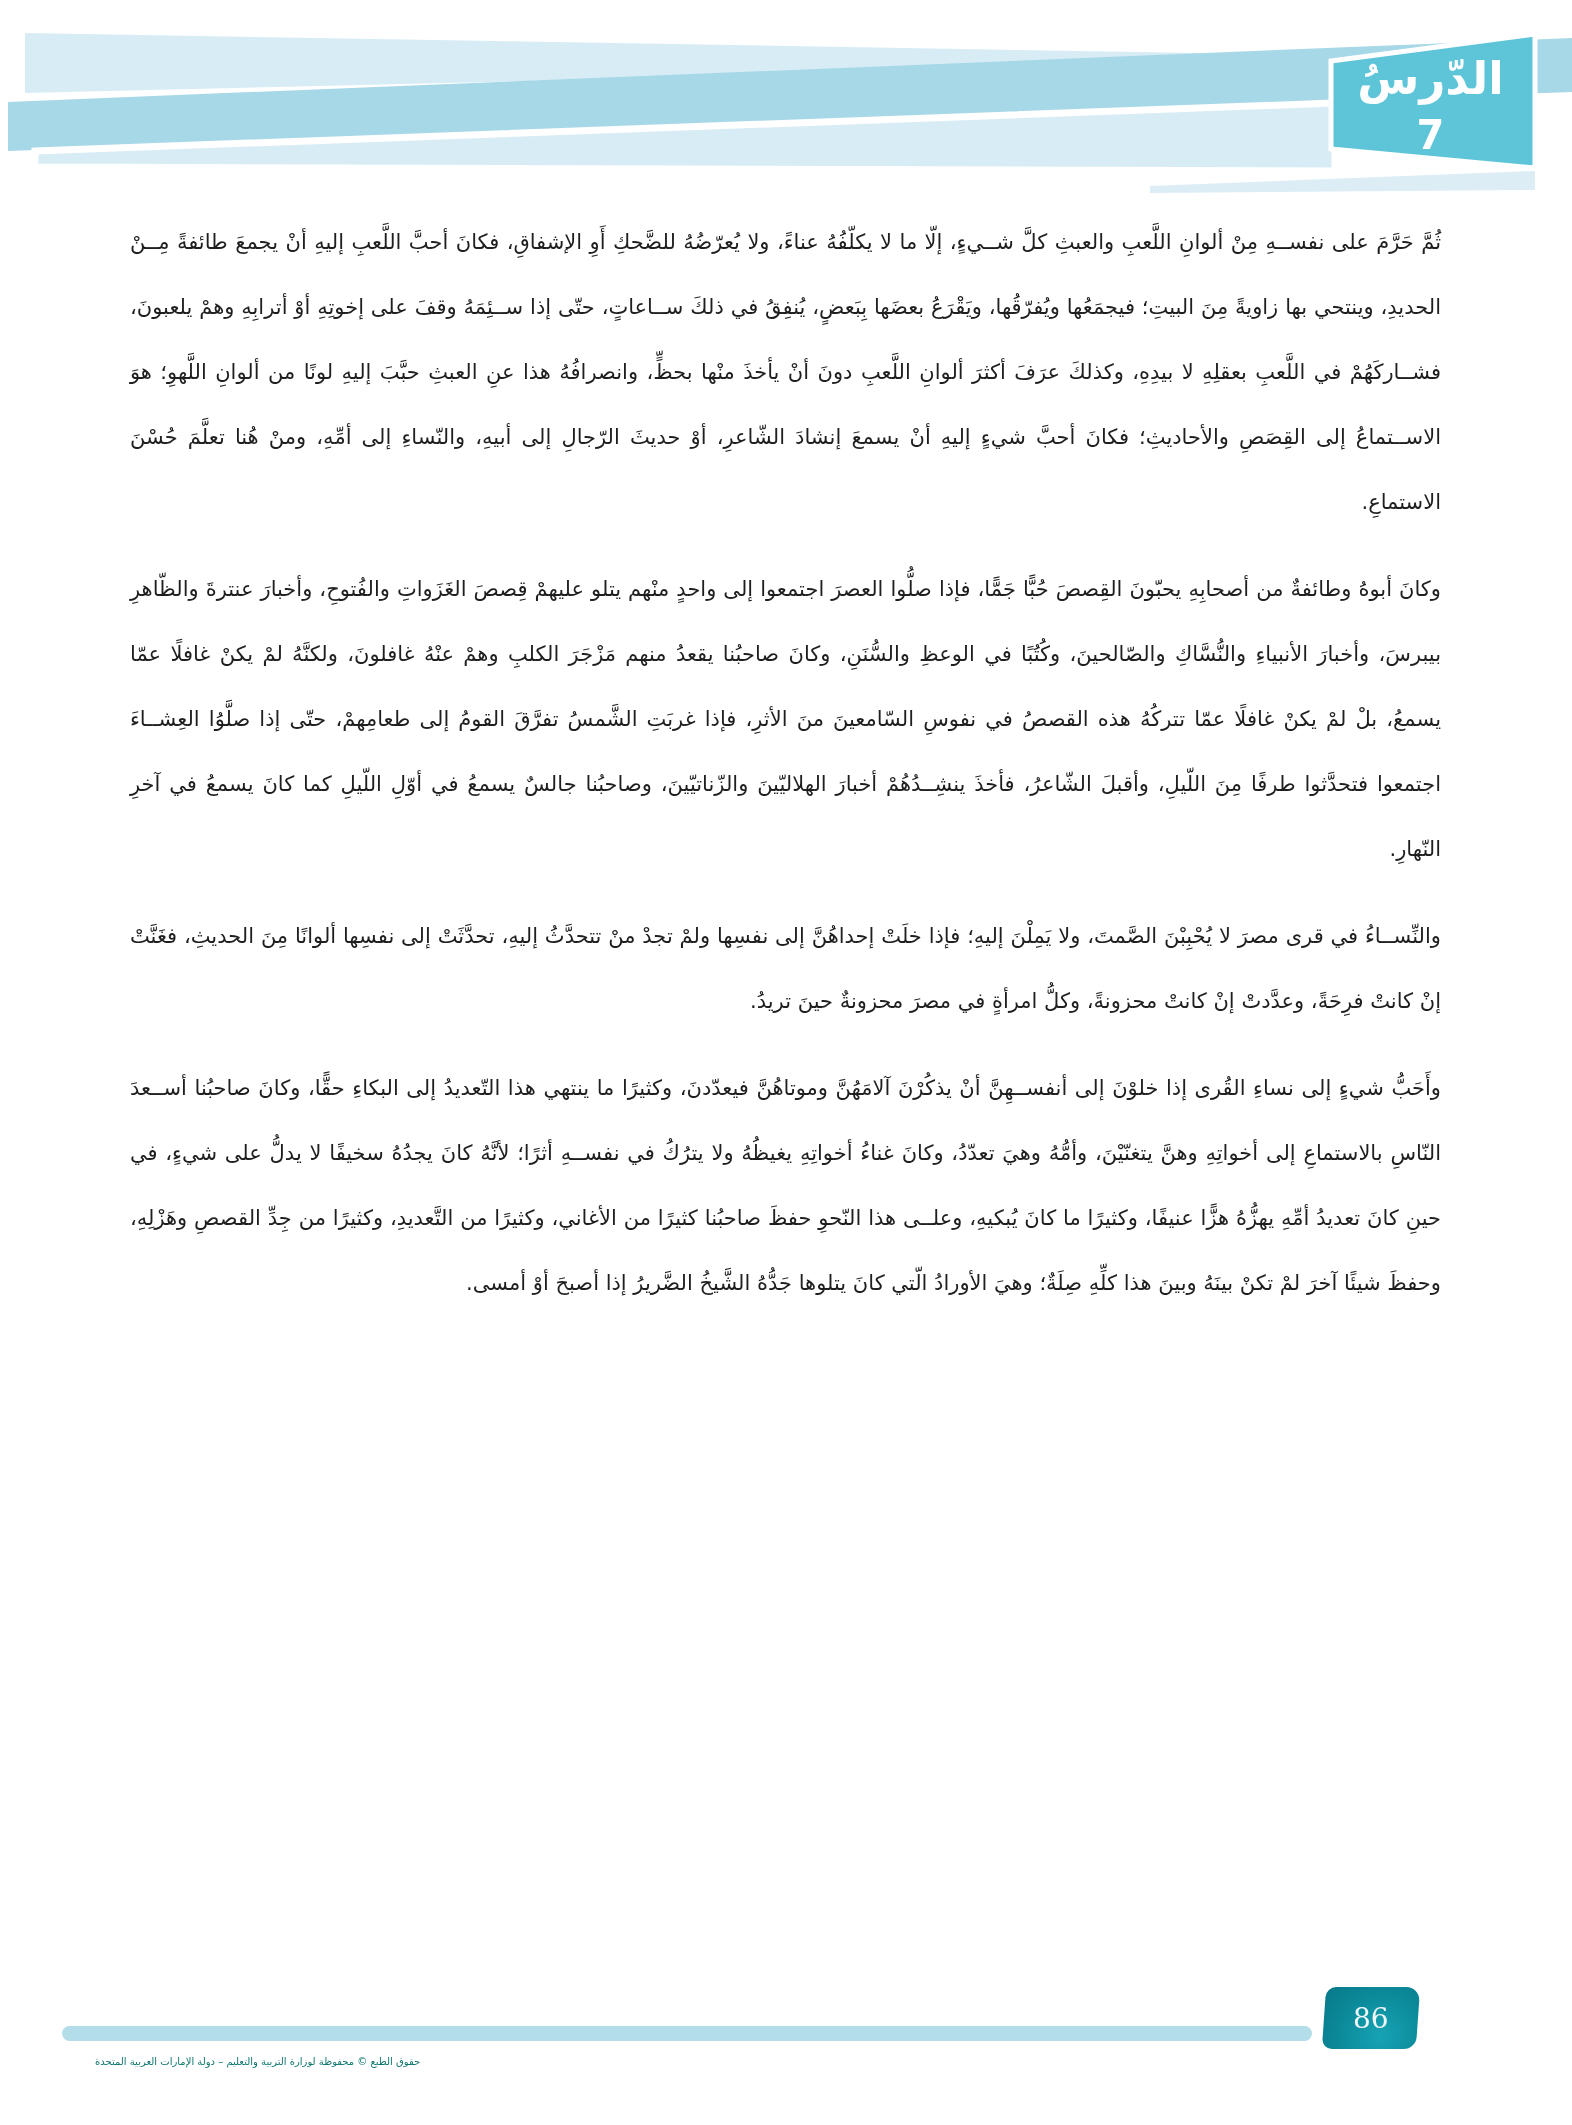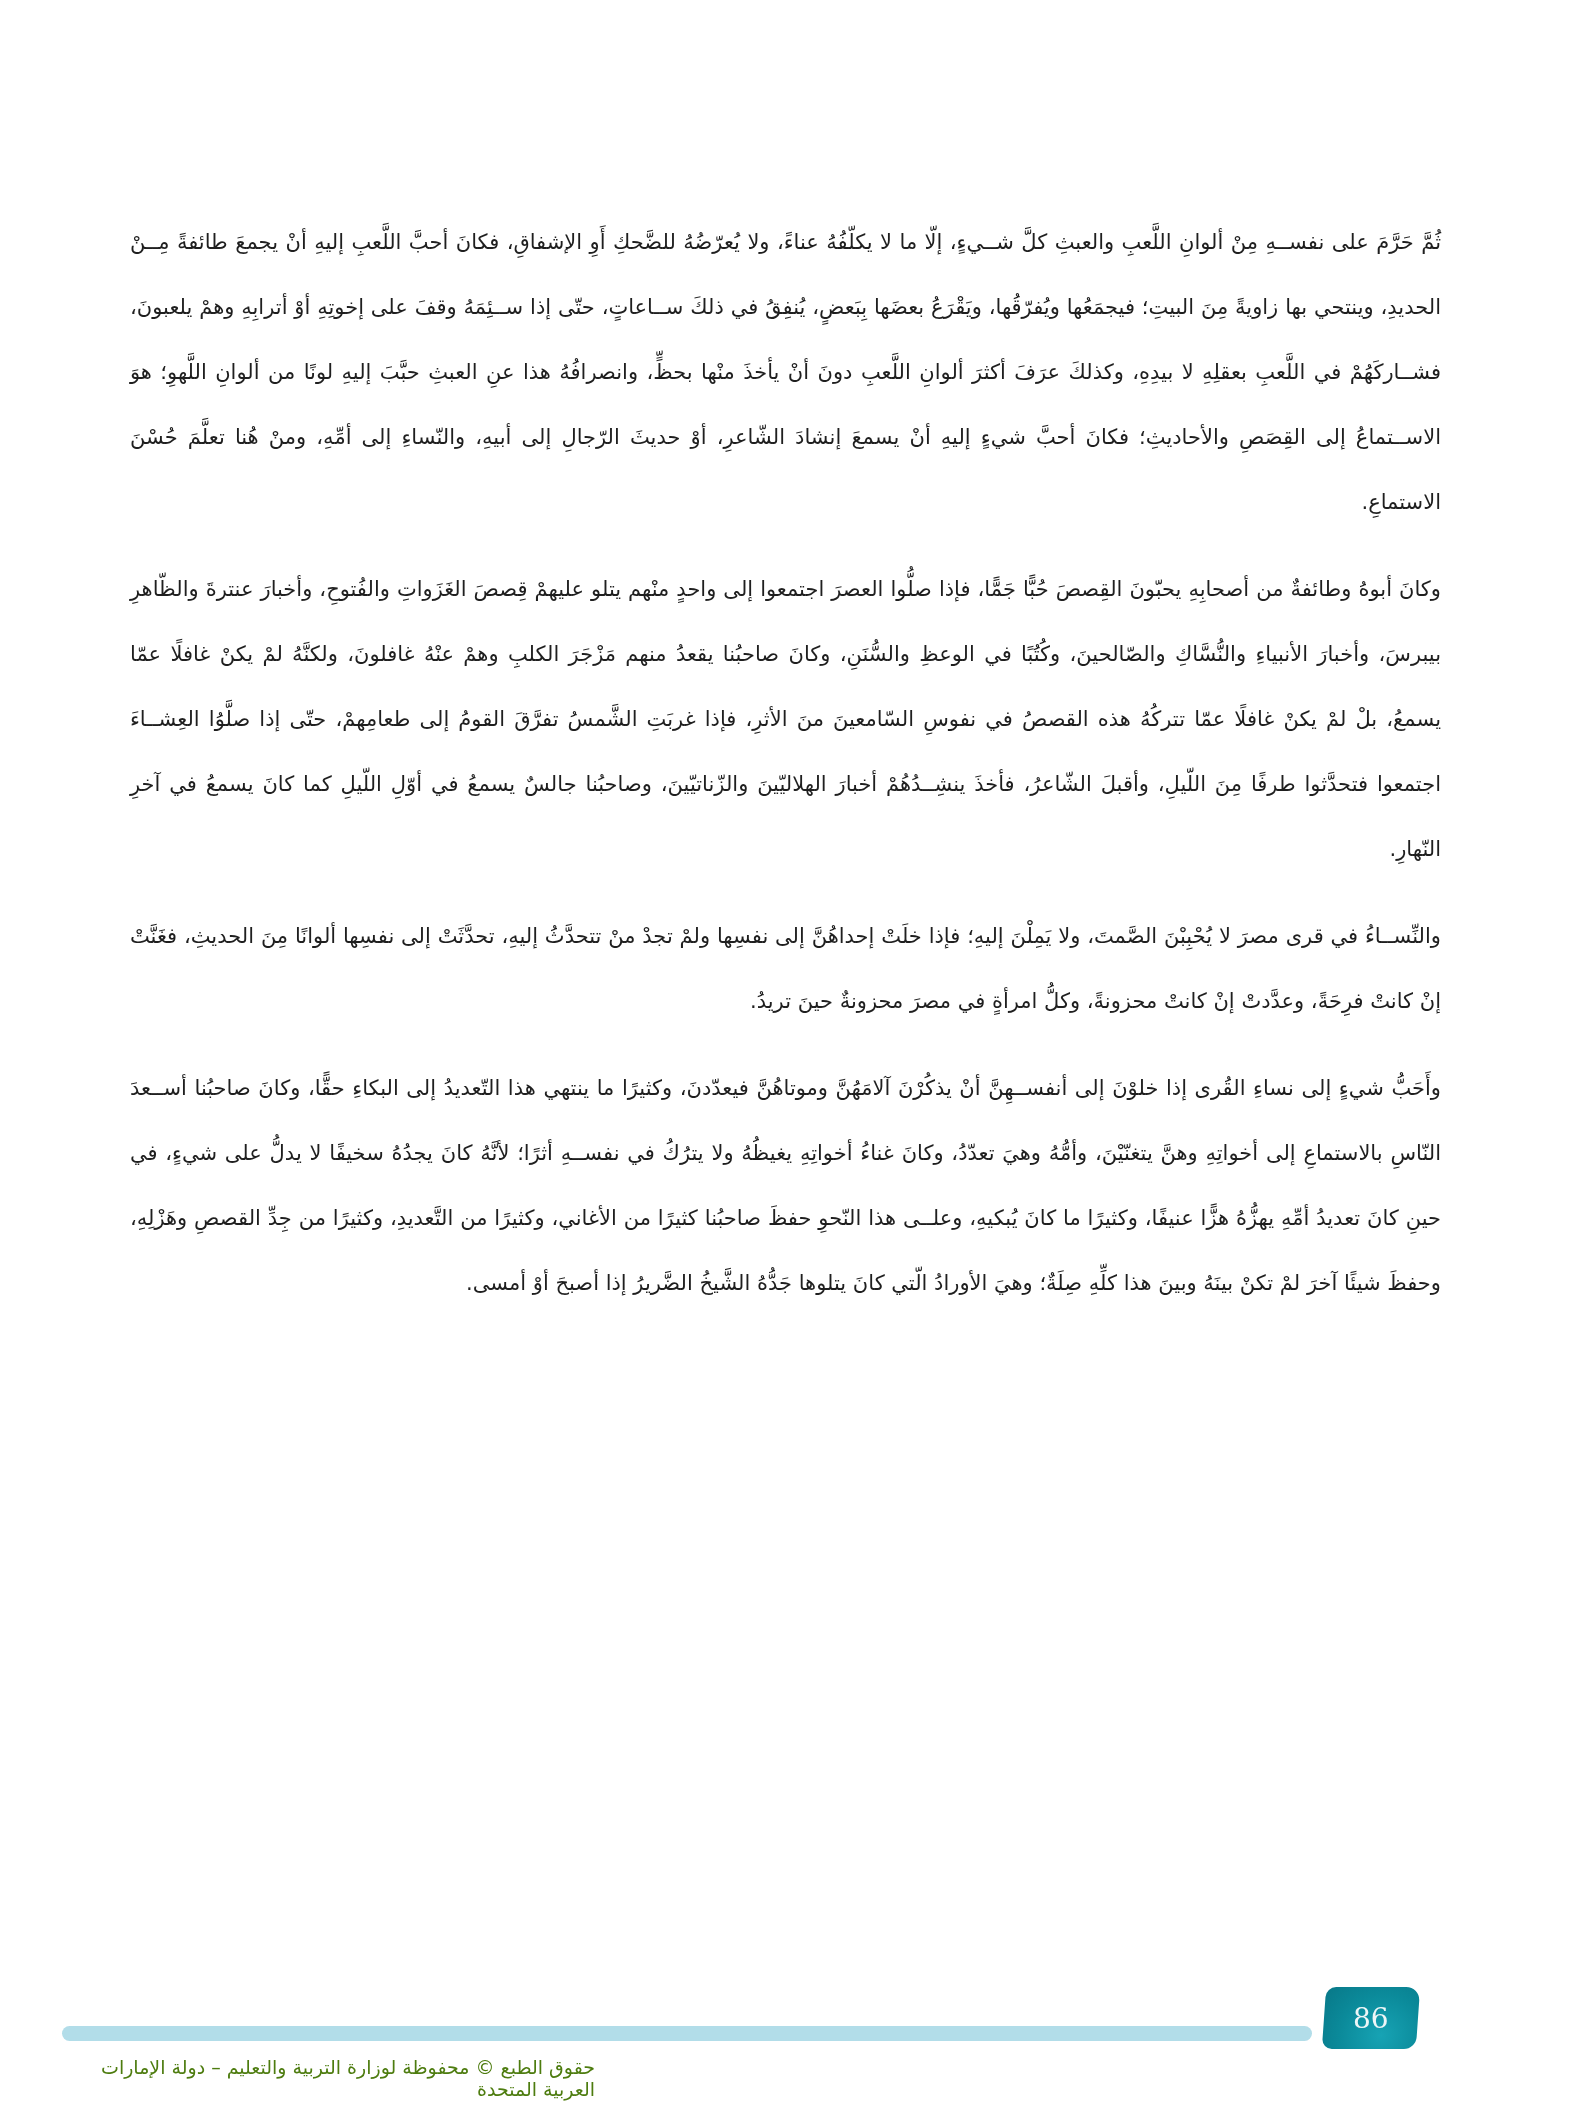--- a/index.html
+++ b/index.html
@@ -45,29 +45,45 @@
     transform:skewX(-4deg);
     display:flex;align-items:center;justify-content:center;
   }
   .page-badge span{
     color:#eef6f7;font-size:28px;
     font-family:"DejaVu Serif", serif;
     transform:skewX(4deg);
   }
   .copyright{
     position:absolute;left:95px;top:2056px;width:500px;
-    direction:rtl;text-align:right;
-    font-size:19px;color:#4d7c0f;
+    direction:rtl;text-align:left;
+    font-size:10px;color:#0f766e;
   }
 </style>
 </head>
 <body>
 
 <div class="page">
 
+  <header class="banner">
+    <svg width="1572" height="210" viewBox="0 0 1572 210">
+
+      <polygon points="25,33 1490,58 25,93" fill="#d8ecf5"></polygon>
+
+      <polygon points="8,102 1572,38 1572,92 8,151" fill="#a7d8e7"></polygon>
+
+      <polygon points="35,151 1335,103 1335,171 35,167" fill="#d8ecf5" stroke="#ffffff" stroke-width="7" stroke-linejoin="miter"></polygon>
+
+      <polygon points="1150,186 1535,171 1535,190 1150,193" fill="#dcedf5"></polygon>
+
+      <polygon points="1331,61 1535,34 1535,168 1331,149" fill="#5ec5d9" stroke="#ffffff" stroke-width="5" stroke-linejoin="miter"></polygon>
+    </svg>
+    <div class="lesson-label">الدّرسُ</div>
+    <div class="lesson-number">7</div>
+  </header>
 
   <main class="reading">
     <p>ثُمَّ حَرَّمَ على نفســهِ مِنْ ألوانِ اللَّعبِ والعبثِ كلَّ شــيءٍ، إلّا ما لا يكلّفُهُ عناءً، ولا يُعرّضُهُ للضَّحكِ أَوِ الإشفاقِ، فكانَ أحبَّ اللَّعبِ إليهِ أنْ يجمعَ طائفةً مِــنْ الحديدِ، وينتحي بها زاويةً مِنَ البيتِ؛ فيجمَعُها ويُفرّقُها، ويَقْرَعُ بعضَها بِبَعضٍ، يُنفِقُ في ذلكَ ســاعاتٍ، حتّى إذا ســئِمَهُ وقفَ على إخوتِهِ أوْ أترابِهِ وهمْ يلعبونَ، فشــاركَهُمْ في اللَّعبِ بعقلِهِ لا بيدِهِ، وكذلكَ عرَفَ أكثرَ ألوانِ اللَّعبِ دونَ أنْ يأخذَ منْها بحظٍّ، وانصرافُهُ هذا عنِ العبثِ حبَّبَ إليهِ لونًا من ألوانِ اللَّهوِ؛ هوَ الاســتماعُ إلى القِصَصِ والأحاديثِ؛ فكانَ أحبَّ شيءٍ إليهِ أنْ يسمعَ إنشادَ الشّاعرِ، أوْ حديثَ الرّجالِ إلى أبيهِ، والنّساءِ إلى أمِّهِ، ومنْ هُنا تعلَّمَ حُسْنَ الاستماعِ.</p>
     <p>وكانَ أبوهُ وطائفةٌ من أصحابِهِ يحبّونَ القِصصَ حُبًّا جَمًّا، فإذا صلُّوا العصرَ اجتمعوا إلى واحدٍ منْهم يتلو عليهمْ قِصصَ الغَزَواتِ والفُتوحِ، وأخبارَ عنترةَ والظّاهرِ بيبرسَ، وأخبارَ الأنبياءِ والنُّسَّاكِ والصّالحينَ، وكُتُبًا في الوعظِ والسُّنَنِ، وكانَ صاحبُنا يقعدُ منهم مَزْجَرَ الكلبِ وهمْ عنْهُ غافلونَ، ولكنَّهُ لمْ يكنْ غافلًا عمّا يسمعُ، بلْ لمْ يكنْ غافلًا عمّا تتركُهُ هذه القصصُ في نفوسِ السّامعينَ منَ الأثرِ، فإذا غربَتِ الشَّمسُ تفرَّقَ القومُ إلى طعامِهمْ، حتّى إذا صلَّوُا العِشــاءَ اجتمعوا فتحدَّثوا طرفًا مِنَ اللّيلِ، وأقبلَ الشّاعرُ، فأخذَ ينشِــدُهُمْ أخبارَ الهلاليّينَ والزّناتيّينَ، وصاحبُنا جالسٌ يسمعُ في أوّلِ اللّيلِ كما كانَ يسمعُ في آخرِ النّهارِ.</p>
     <p>والنِّســاءُ في قرى مصرَ لا يُحْبِبْنَ الصَّمتَ، ولا يَمِلْنَ إليهِ؛ فإذا خلَتْ إحداهُنَّ إلى نفسِها ولمْ تجدْ منْ تتحدَّثُ إليهِ، تحدَّثَتْ إلى نفسِها ألوانًا مِنَ الحديثِ، فغَنَّتْ إنْ كانتْ فرِحَةً، وعدَّدتْ إنْ كانتْ محزونةً، وكلُّ امرأةٍ في مصرَ محزونةٌ حينَ تريدُ.</p>
     <p>وأَحَبُّ شيءٍ إلى نساءِ القُرى إذا خلوْنَ إلى أنفســهِنَّ أنْ يذكُرْنَ آلامَهُنَّ وموتاهُنَّ فيعدّدنَ، وكثيرًا ما ينتهي هذا التّعديدُ إلى البكاءِ حقًّا، وكانَ صاحبُنا أســعدَ النّاسِ بالاستماعِ إلى أخواتِهِ وهنَّ يتغنّيْنَ، وأمُّهُ وهيَ تعدّدُ، وكانَ غناءُ أخواتِهِ يغيظُهُ ولا يترُكُ في نفســهِ أثرًا؛ لأنَّهُ كانَ يجدُهُ سخيفًا لا يدلُّ على شيءٍ، في حينِ كانَ تعديدُ أمِّهِ يهزُّهُ هزًّا عنيفًا، وكثيرًا ما كانَ يُبكيهِ، وعلــى هذا النّحوِ حفظَ صاحبُنا كثيرًا من الأغاني، وكثيرًا من التَّعديدِ، وكثيرًا من جِدِّ القصصِ وهَزْلِهِ، وحفظَ شيئًا آخرَ لمْ تكنْ بينَهُ وبينَ هذا كلِّهِ صِلَةٌ؛ وهيَ الأورادُ الّتي كانَ يتلوها جَدُّهُ الشَّيخُ الضَّريرُ إذا أصبحَ أوْ أمسى.</p>
   </main>
 
   <div class="footer-rule"></div>
   <div class="page-badge">

